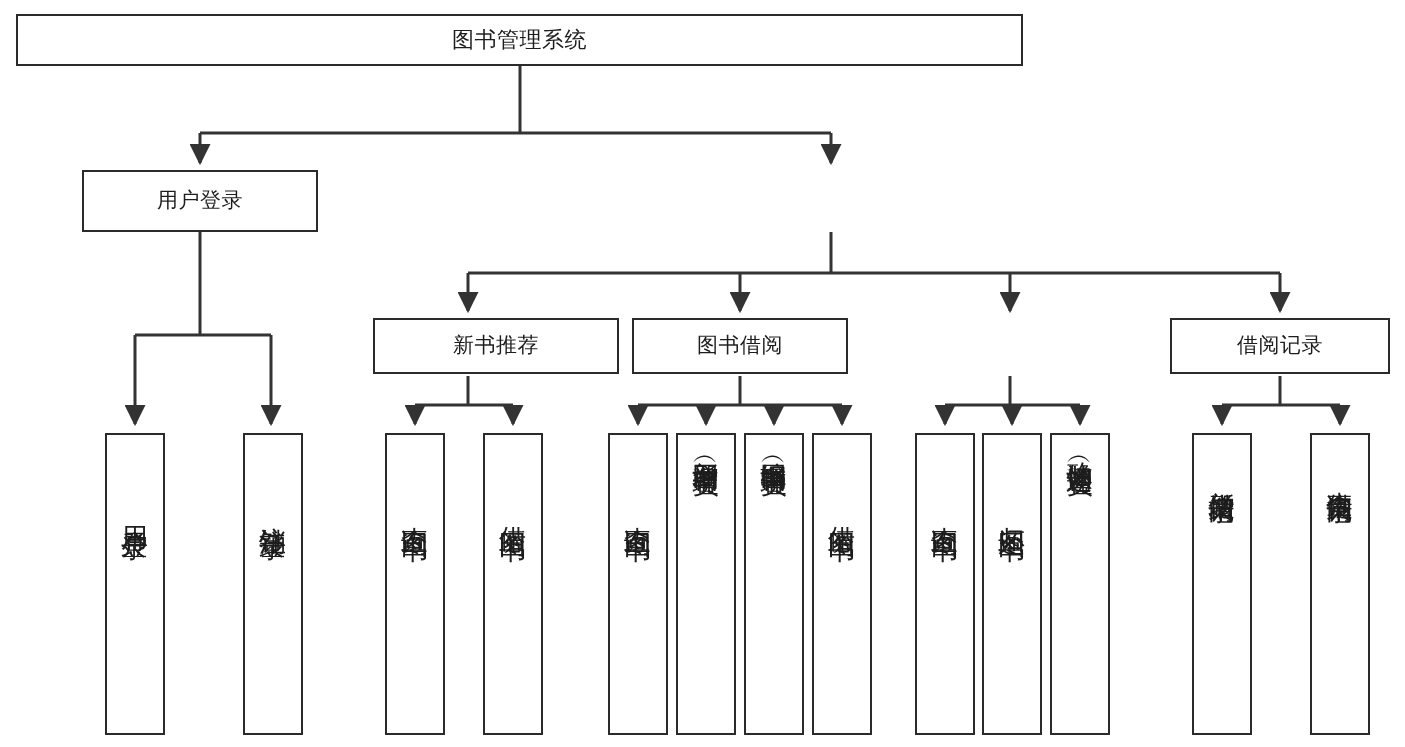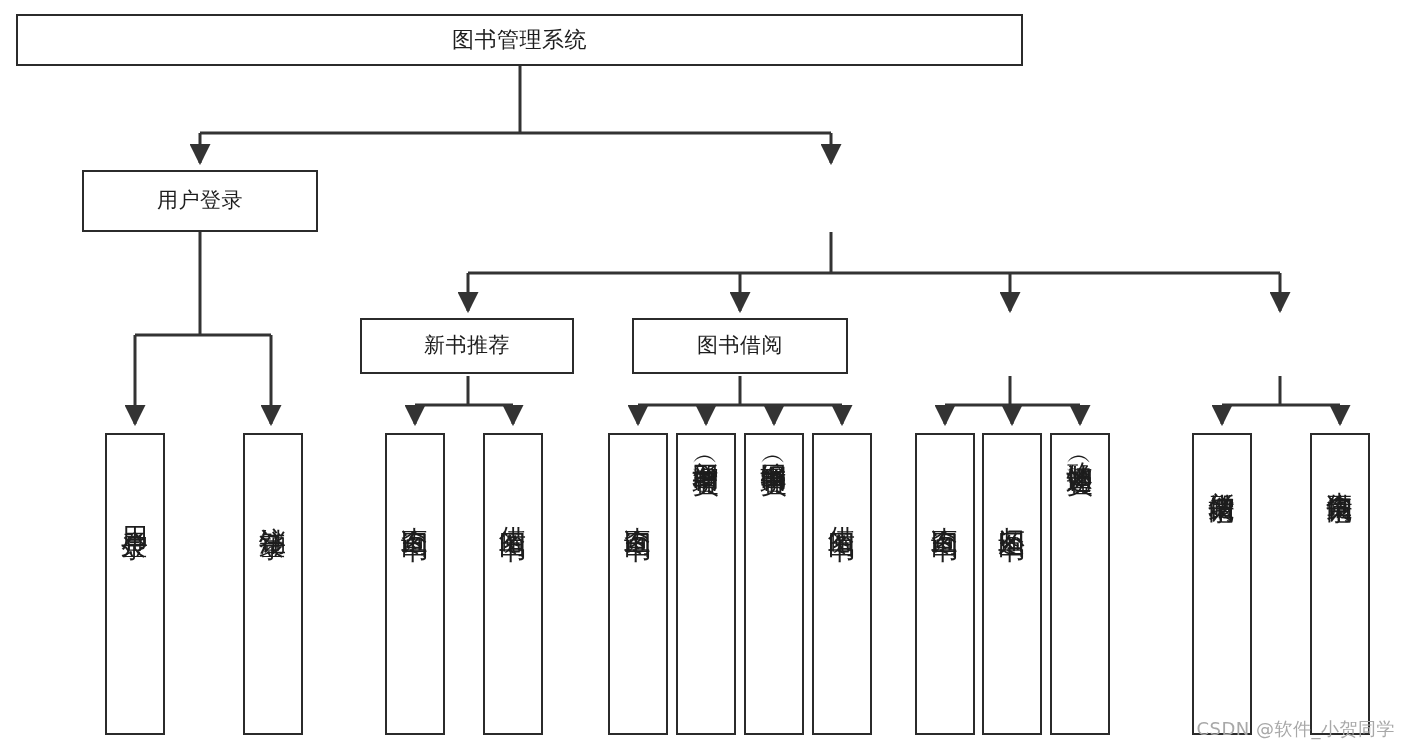--- a/index.html
+++ b/index.html
@@ -138,25 +138,28 @@
   </svg>
 
   <div class="node root horizontal" style="left:16px; top:14px; width:1007px; height:52px;">
     <span class="node-label">图书管理系统</span>
   </div>
 
   <div class="node horizontal" style="left:82px; top:170px; width:236px; height:62px;">
     <span class="node-label">用户登录</span>
   </div>
 
-  <div class="node horizontal" style="left:360px; top:318px; width:214px; height:56px;">
+  <div class="node horizontal" style="left:373px; top:318px; width:246px; height:56px;">
     <span class="node-label">新书推荐</span>
   </div>
   <div class="node horizontal" style="left:632px; top:318px; width:216px; height:56px;align-items:center;">
     <span class="node-label">图书借阅</span>
+  </div>
+  <div class="node horizontal" style="left:1170px; top:318px; width:220px; height:56px;">
+    <span class="node-label">借阅记录</span>
   </div>
 
   <div class="node vertical" style="left:105px; top:433px; width:60px; height:302px;">
     <div class="vwrap" style="padding-top:70px;">
       <span class="node-label">用户登录</span>
     </div>
   </div>
   <div class="node vertical" style="left:243px; top:433px; width:60px; height:302px;">
     <div class="vwrap" style="padding-top:70px;">
       <span class="node-label">注销登录</span>
@@ -215,15 +218,14 @@
     <div class="vwrap" style="padding-top:36px;">
       <span class="node-label">新增借阅记录</span>
     </div>
   </div>
   <div class="node vertical tall-text" style="left:1310px; top:433px; width:60px; height:302px;">
     <div class="vwrap" style="padding-top:36px;">
       <span class="node-label">查询借阅记录</span>
     </div>
   </div>
 
-  <div class="watermark">CSDN @软件_小贺同学</div>
 
 </div>
 
 </body></html>

